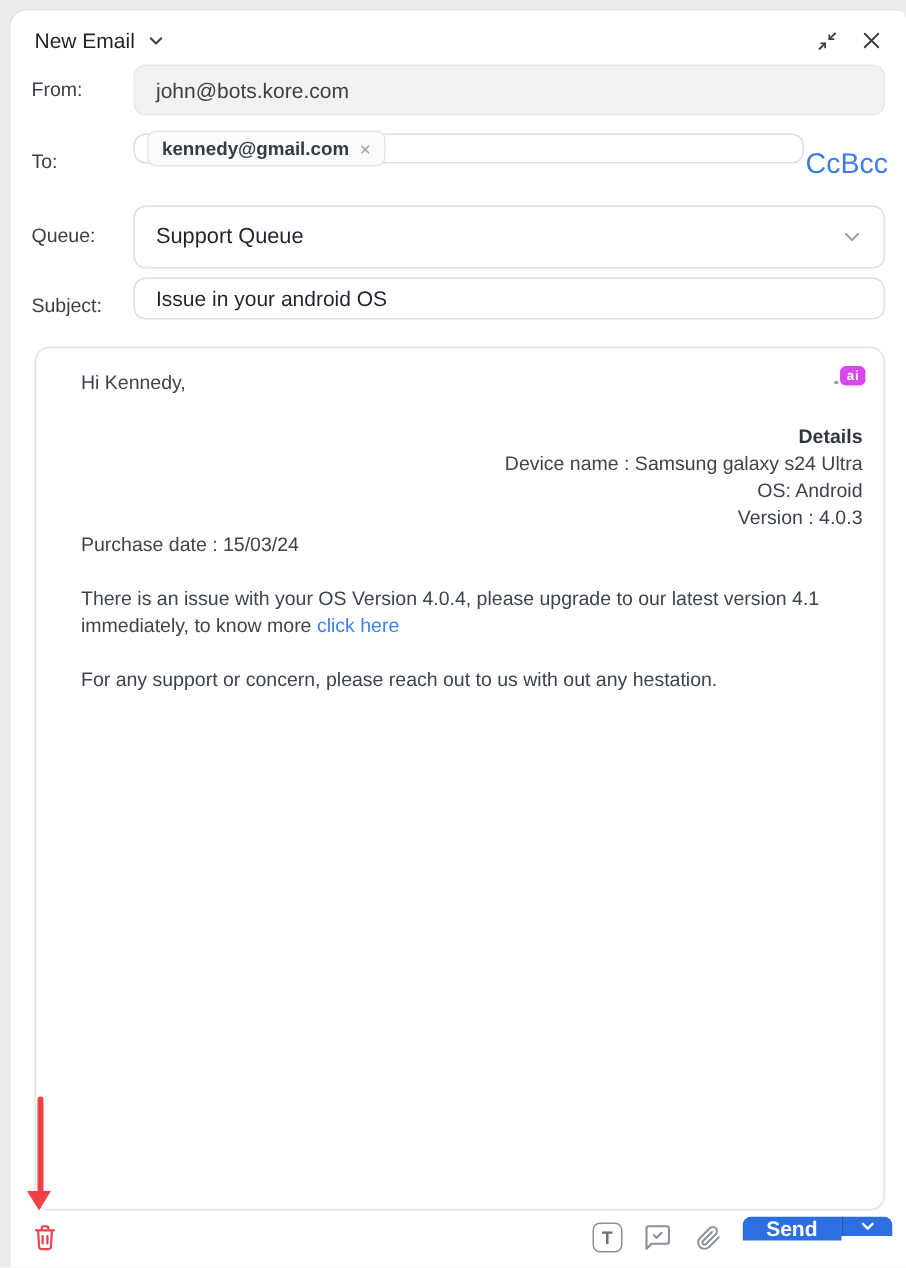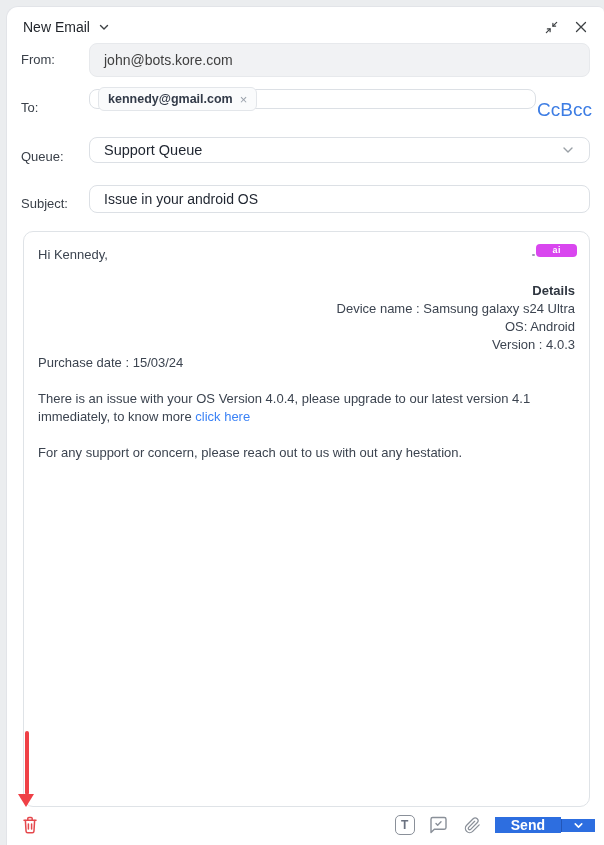--- a/index.html
+++ b/index.html
@@ -54,47 +54,47 @@
     height:24px; padding:0 9px;
     font-size:12.5px; font-weight:600; color:#333b49;
   }
   .chip-x { color:#9aa1ab; font-size:13px; font-weight:400; cursor:pointer; line-height:1; }
   .ccbcc {
     position:absolute; right:12px; top:10px;
     font-size:19px; color:#3d7de4; display:flex; 
   }
   .ccbcc span { cursor:pointer; }
   .queue-field {
-    top:0; right:14px; height:26px;
+    top:0; right:14px; height:42px;
     background:#fff; border:1px solid #dce0e5;
     padding:0 14px; font-size:14.5px; color:#1f2530; font-weight:500;
     justify-content:space-between; cursor:pointer;
   }
   .queue-caret { color:#9aa0a6; display:flex; align-items:center; }
   .subj-field {
     top:0; right:14px; height:28px;
     background:#fff; border:1px solid #dce0e5;
     padding:0 14px; font-size:14px; color:#1f2530;
   }
 
   
   .editor {
     position:absolute; left:16px; right:14px; top:224px; height:576px;
     border:1px solid #dfe3e7; border-radius:10px;
     padding:14px 14px; font-size:13px; line-height:18px; color:#3c4450;
     overflow:hidden;
   }
-  .editor p { margin:0 0 18px 0; }
+  .editor p { margin:0 0 18px 16px; }
   .editor .tight { margin:0;text-align:right; }
   .bold { font-weight:700; color:#2f3640; }
   .link { color:#3b82f6; cursor:pointer; text-decoration:none; }
   .ai-badge {
     position:absolute; top:12px; right:12px;
     background:#d946ef; color:#fff; border-radius:4px;
-    font-size:9px; font-weight:700; padding:2px 16px; line-height:1;
+    font-size:9px; font-weight:700; padding:2px 4px; line-height:1;
     letter-spacing:.5px; cursor:pointer;
   }
   .ai-badge::before {
     content:""; position:absolute; left:-4px; bottom:1px;
     width:2.5px; height:2.5px; border-radius:50%; background:#98a1ac;
   }
 
   
   .footer {
     position:absolute; left:12px; right:9px; bottom:5px; height:30px;
@@ -105,21 +105,21 @@
   .tool-ic {
     width:24px; height:24px; display:flex; align-items:center; justify-content:center;
     color:#8a9099; cursor:pointer; margin-right:10px;
   }
   .t-ic {
     width:20px; height:20px; border:1.5px solid #8a9099; border-radius:5px;
     font-size:12px; font-weight:600; color:#6b7280;
     display:flex; align-items:center; justify-content:center;
   }
   .send-split {
-    display:flex; align-items:center; height:29px; border-radius:6px; overflow:hidden;
+    display:flex; align-items:flex-start; height:29px; border-radius:6px; overflow:hidden;
     margin-left:6px;
   }
   .send-main {
     background:#2d6ee0; color:#fff; font-size:14px; font-weight:600;
     display:flex; align-items:center; padding:0 16px; cursor:pointer; border:none;
   }
   .send-caret {
     background:#2d6ee0; border-left:1px solid #2256b8; width:34px;
     display:flex; align-items:center; justify-content:center; color:#fff; cursor:pointer;
   }

